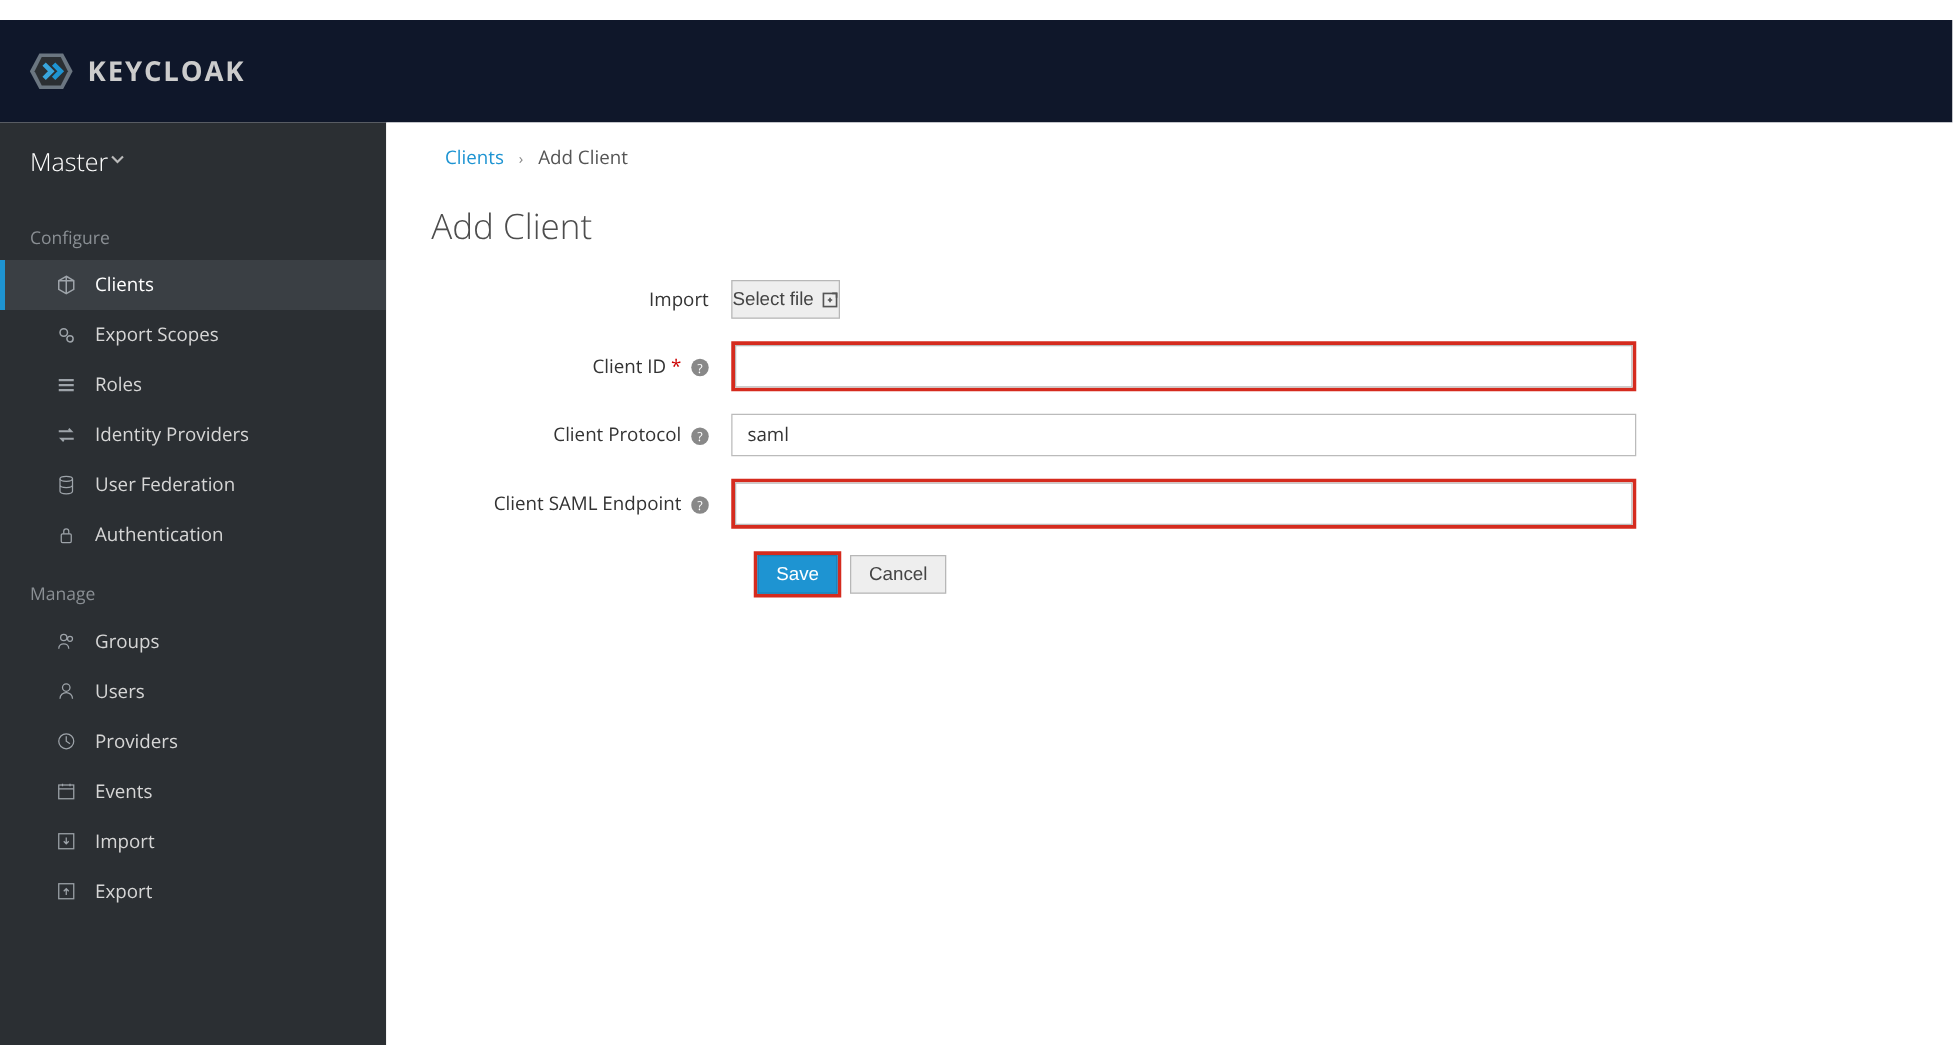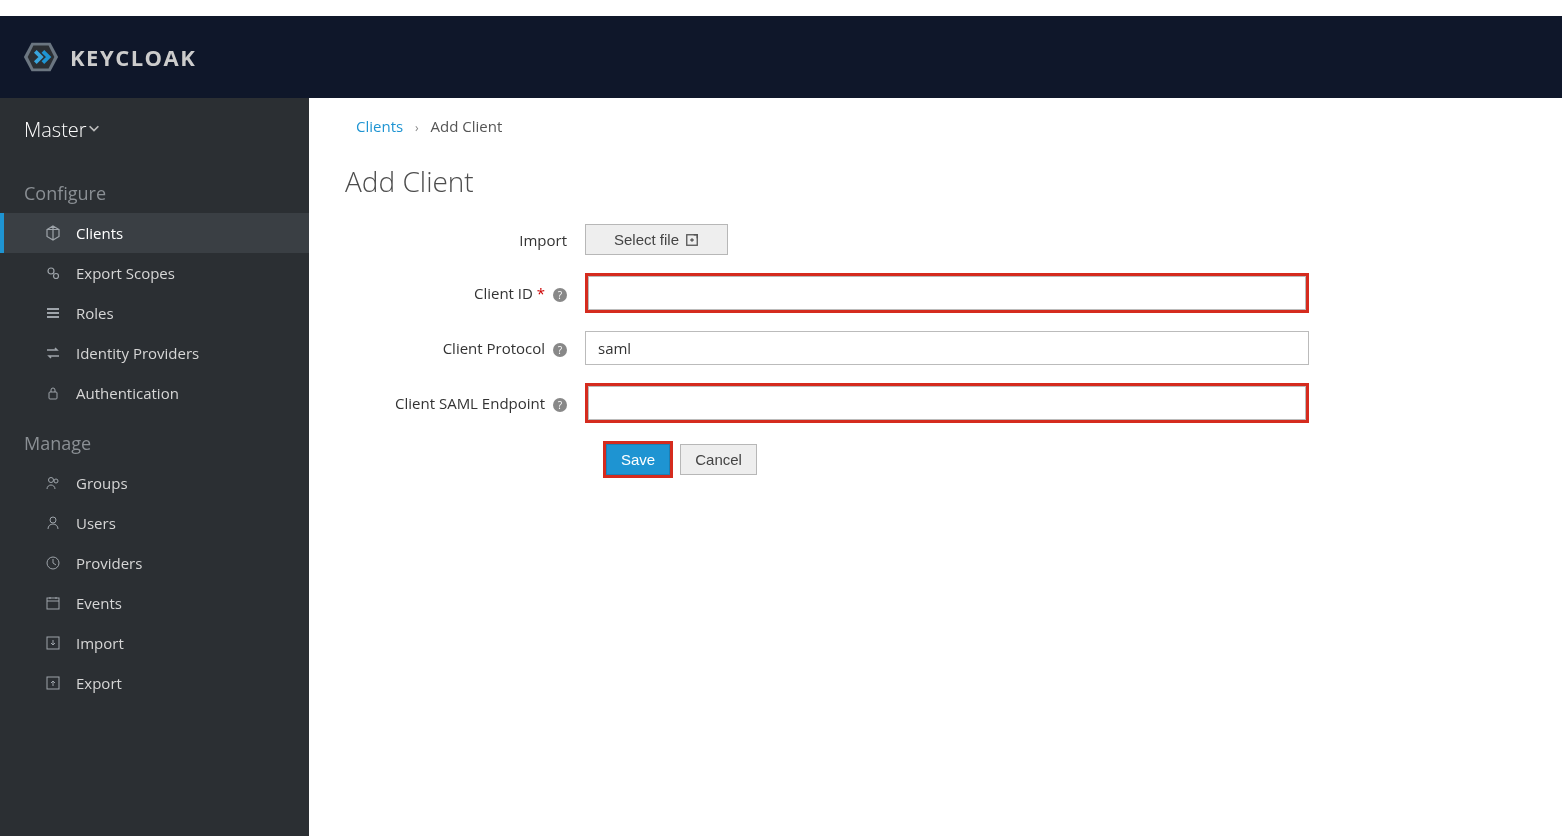--- a/index.html
+++ b/index.html
@@ -9,41 +9,41 @@
 .logo { display: flex; align-items: center; gap: 10px; }
 .logo-mark { width: 38px; height: 38px; }
 .logo-text { color: #ccc; font-size: 22px; font-weight: 700; letter-spacing: 1.5px; }
 
 .layout { display: flex; height: calc(100vh - 68px); }
 .sidebar { width: 309px; background: #2b2f33; color: #d6d6d6; overflow-y: auto; }
 .realm-select { display: flex; align-items: center; justify-content: flex-start; padding: 18px 24px 20px 24px; cursor: pointer; }
 .realm-name { color: #fff; font-size: 20px; font-weight: 300; }
 .chevron { color: #bbb; }
 
-.section-label { color: #8a8f94; font-size: 18px; padding: 18px 24px 8px 24px; font-weight: 400; }
+.section-label { color: #8a8f94; font-size: 14px; padding: 18px 24px 8px 24px; font-weight: 400; }
 .nav-item { display: flex; align-items: center; gap: 14px; padding: 10px 24px 10px 44px; cursor: pointer; color: #d6d6d6; font-size: 15px; }
 .nav-item.active { background: #3a3f44; color: #fff; border-left: 4px solid #1e94d2; padding-left: 40px; }
 .nav-icon { width: 18px; height: 18px; display: inline-flex; align-items: center; justify-content: center; color: #9ea4aa; flex-shrink: 0; }
 
 .main { flex: 1; background: #fff; padding: 0; overflow-y: auto; }
 .breadcrumb { padding: 18px 36px 0 47px; font-size: 15px; }
 .breadcrumb a { color: #1e94d2; text-decoration: none; }
 .breadcrumb .sep { color: #888; margin: 0 8px; font-size: 12px; }
 .breadcrumb .current { color: #555; }
 
 .page-title { font-size: 28px; font-weight: 300; color: #4d4d4d; padding: 26px 36px 24px 36px; }
 
 .form { padding: 0 36px; }
 .form-row { display: flex; align-items: center; margin-bottom: 18px; }
 .form-label { width: 240px; text-align: right; padding-right: 18px; color: #333; font-size: 15px; }
 .req { color: #cc0000; }
 .help-icon { display: inline-block; width: 14px; height: 14px; background: #888; color: #fff; border-radius: 50%; font-size: 10px; line-height: 14px; text-align: center; margin-left: 4px; }
 
 .form-control-wrap { width: 724px; }
-.btn-file { background: #eee; border: 1px solid #b7b7b7; padding: 6px 28px; font-size: 15px; color: #444; cursor: pointer; display: inline-flex; align-items: center; gap: 6px; }
+.btn-file { background: #eee; border: 1px solid #b7b7b7; padding: 6px 0; font-size: 15px; color: #444; cursor: pointer; display: inline-flex; align-items: center; gap: 6px; }
 input.form-control, select.form-control { width: 100%; height: 34px; padding: 4px 12px; font-size: 15px; border: 1px solid #bbb; background: #fff; color: #333; font-family: inherit; }
 .highlight-red-wrap { border: 3px solid #d52b1e; padding: 0; }
 .highlight-red-wrap input, .highlight-red-wrap select { border: 1px solid #bbb; }
 
 .btn { padding: 6px 14px; font-size: 15px; cursor: pointer; border: 1px solid transparent; }
 .btn-primary { background: #1e94d2; color: #fff; border-color: #1a7fb5; }
 .btn-default { background: #eee; color: #444; border: 1px solid #b7b7b7; }
 .btn-row { margin-left: 258px; display: flex; gap: 7px; align-items: center; }
 .save-highlight { border: 3px solid #d52b1e; display: inline-block; }
 </style>
@@ -103,20 +103,29 @@
           <span class="nav-icon">
             <svg width="16" height="16" viewBox="0 0 16 16">
               <path d="M2 5h10l-2-2M14 11H4l2 2" stroke="currentColor" stroke-width="1.5" fill="none"></path>
             </svg>
           </span>
           <span>Identity Providers</span>
         </div>
         <div class="nav-item">
           <span class="nav-icon">
             <svg width="16" height="16" viewBox="0 0 16 16">
+              <ellipse cx="8" cy="3" rx="5" ry="2" stroke="currentColor" fill="none"></ellipse>
+              <path d="M3 3v10c0 1.1 2.2 2 5 2s5-.9 5-2V3M3 8c0 1.1 2.2 2 5 2s5-.9 5-2" stroke="currentColor" fill="none"></path>
+            </svg>
+          </span>
+          <span>User Federation</span>
+        </div>
+        <div class="nav-item">
+          <span class="nav-icon">
+            <svg width="16" height="16" viewBox="0 0 16 16">
               <rect x="4" y="7" width="8" height="7" rx="1" stroke="currentColor" fill="none"></rect>
               <path d="M6 7V5a2 2 0 014 0v2" stroke="currentColor" fill="none"></path>
             </svg>
           </span>
           <span>Authentication</span>
         </div>
         <div class="section-label">Manage</div>
         <div class="nav-item">
           <span class="nav-icon">
             <svg width="16" height="16" viewBox="0 0 16 16">

